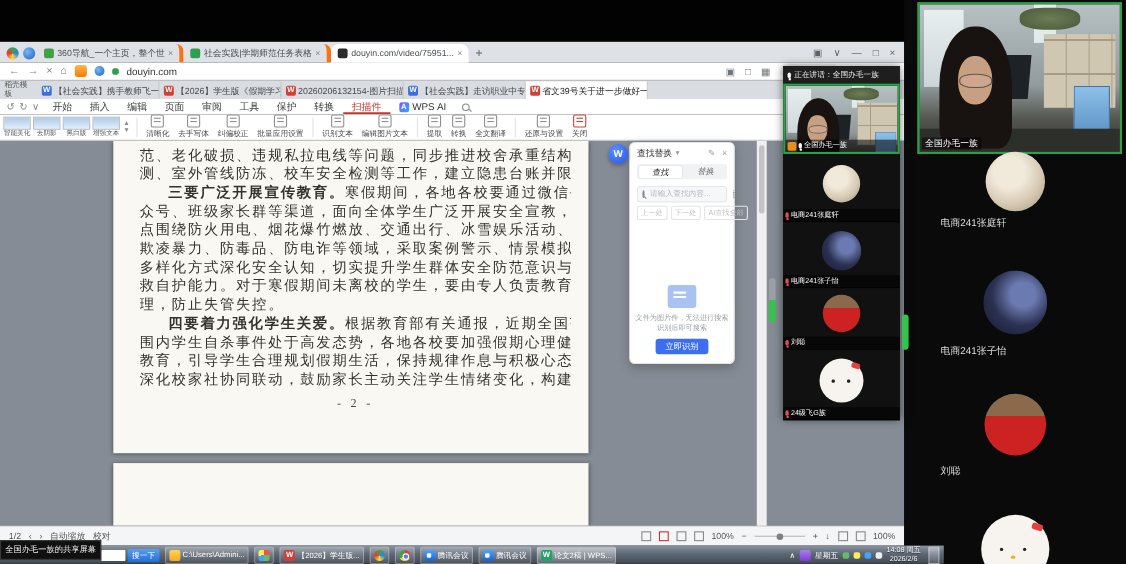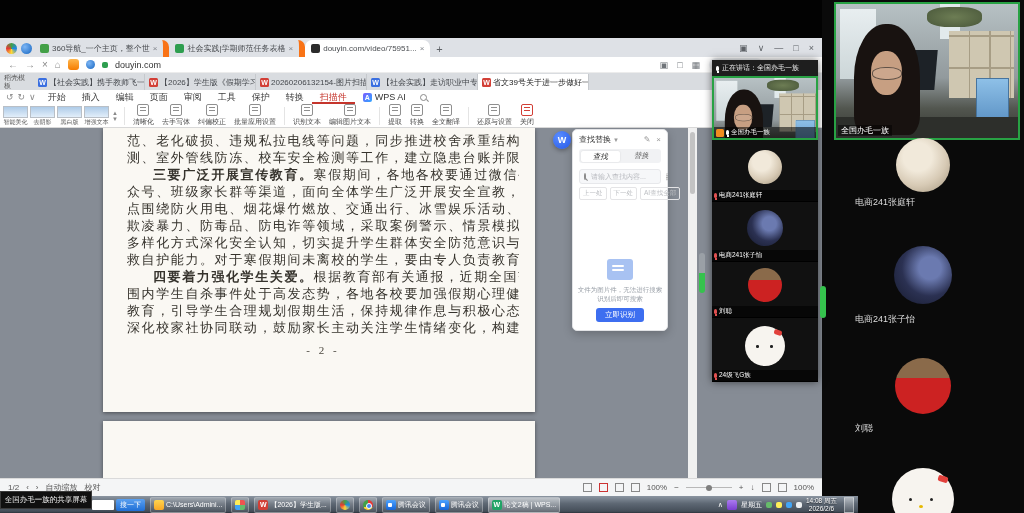--- a/index.html
+++ b/index.html
@@ -9,21 +9,21 @@
 
   
   #topband{left:0;top:0;width:822px;height:38px;background:#020202;}
 
   
   #tabrow{left:0;top:38px;width:822px;height:19px;background:#dee1e6;display:flex;align-items:flex-end;padding-left:4px;box-sizing:border-box;}
   .circ{width:11px;height:11px;border-radius:50%;margin:0 2px 3px 2px;flex:none;}
   .c360{background:conic-gradient(#43a047,#1e88e5,#fdd835,#e53935,#43a047);}
   .cblue{background:radial-gradient(circle at 35% 35%,#7db6f5,#1565c0);}
   .btab{height:17px;display:flex;align-items:center;gap:3px;padding:0 6px;font-size:8px;color:#4a4d51;
-        border-radius:7px 7px 0 0;max-width:172px;white-space:nowrap;overflow:hidden;border-right:6px solid #f97316;}
+        border-radius:7px 7px 0 0;max-width:172px;white-space:nowrap;overflow:hidden;border-right:4px solid #f97316;}
   .btab.active{background:#fff;border-right:none;}
   .btab .t{overflow:hidden;text-overflow:ellipsis;max-width:130px;}
   .fav{width:9px;height:9px;border-radius:2px;flex:none;}
   .tabclose{color:#80858b;font-size:8px;flex:none;}
   .newtab{font-size:11px;color:#5f6368;margin:0 6px 2px 6px;}
   .tr-icons{margin-left:auto;display:flex;gap:10px;align-items:center;padding:0 8px 4px 0;color:#5f6368;font-size:9px;}
 
   #navrow{left:0;top:57px;width:822px;height:16px;background:#fff;border-bottom:1px solid #ececec;display:flex;align-items:center;gap:7px;padding:0 8px;box-sizing:border-box;}
   .navg{color:#888;font-size:10px;line-height:10px;}
   .osq{width:11px;height:11px;border-radius:3px;background:linear-gradient(#ffb74d,#f57c00);flex:none;}
@@ -372,20 +372,21 @@
     <div id="page1" class="page">
       <div id="doctext">
         <div class="dline">范、老化破损、违规私拉电线等问题，同步推进校舍承重结构监</div>
         <div class="dline">测、室外管线防冻、校车安全检测等工作，建立隐患台账并限期</div>
         <div class="dline indent"><span class="lead">三要广泛开展宣传教育。</span><span>寒假期间，各地各校要通过微信公</span></div>
         <div class="dline">众号、班级家长群等渠道，面向全体学生广泛开展安全宣教，重</div>
         <div class="dline">点围绕防火用电、烟花爆竹燃放、交通出行、冰雪娱乐活动、防</div>
         <div class="dline">欺凌暴力、防毒品、防电诈等领域，采取案例警示、情景模拟等</div>
         <div class="dline">多样化方式深化安全认知，切实提升学生群体安全防范意识与自</div>
         <div class="dline">救自护能力。对于寒假期间未离校的学生，要由专人负责教育管</div>
+        <div class="dline">理，防止失管失控。</div>
         <div class="dline indent"><span class="lead">四要着力强化学生关爱。</span><span>根据教育部有关通报，近期全国范</span></div>
         <div class="dline">围内学生自杀事件处于高发态势，各地各校要加强假期心理健康</div>
         <div class="dline">教育，引导学生合理规划假期生活，保持规律作息与积极心态。</div>
         <div class="dline">深化校家社协同联动，鼓励家长主动关注学生情绪变化，构建和</div>
         <div class="pagenum">- 2 -</div>
       </div>
     </div>
     <div id="page2" class="page"></div>
   </div>
   <div id="vscroll" class="abs">

